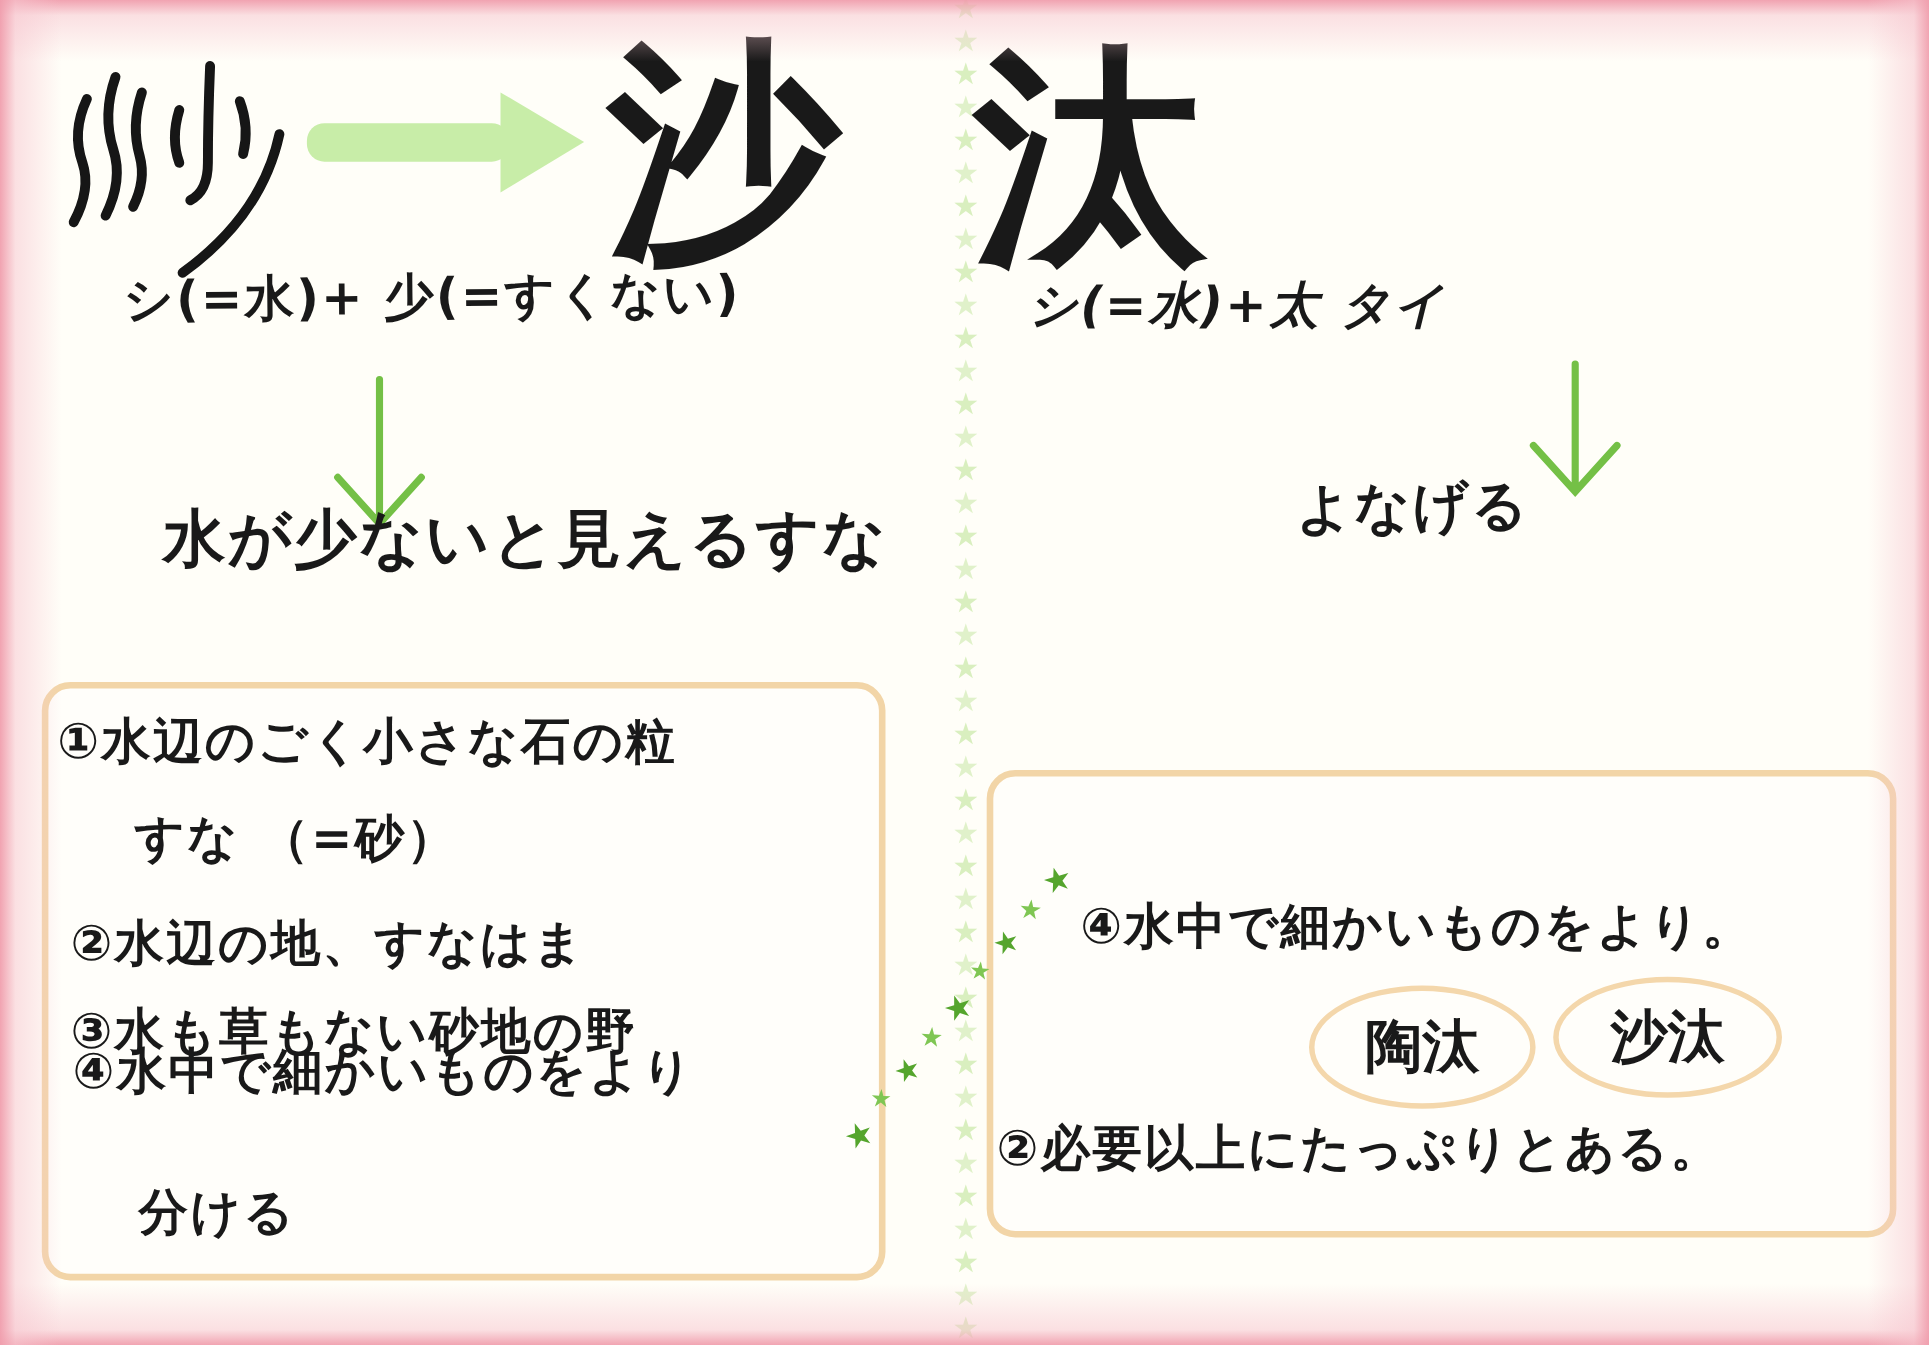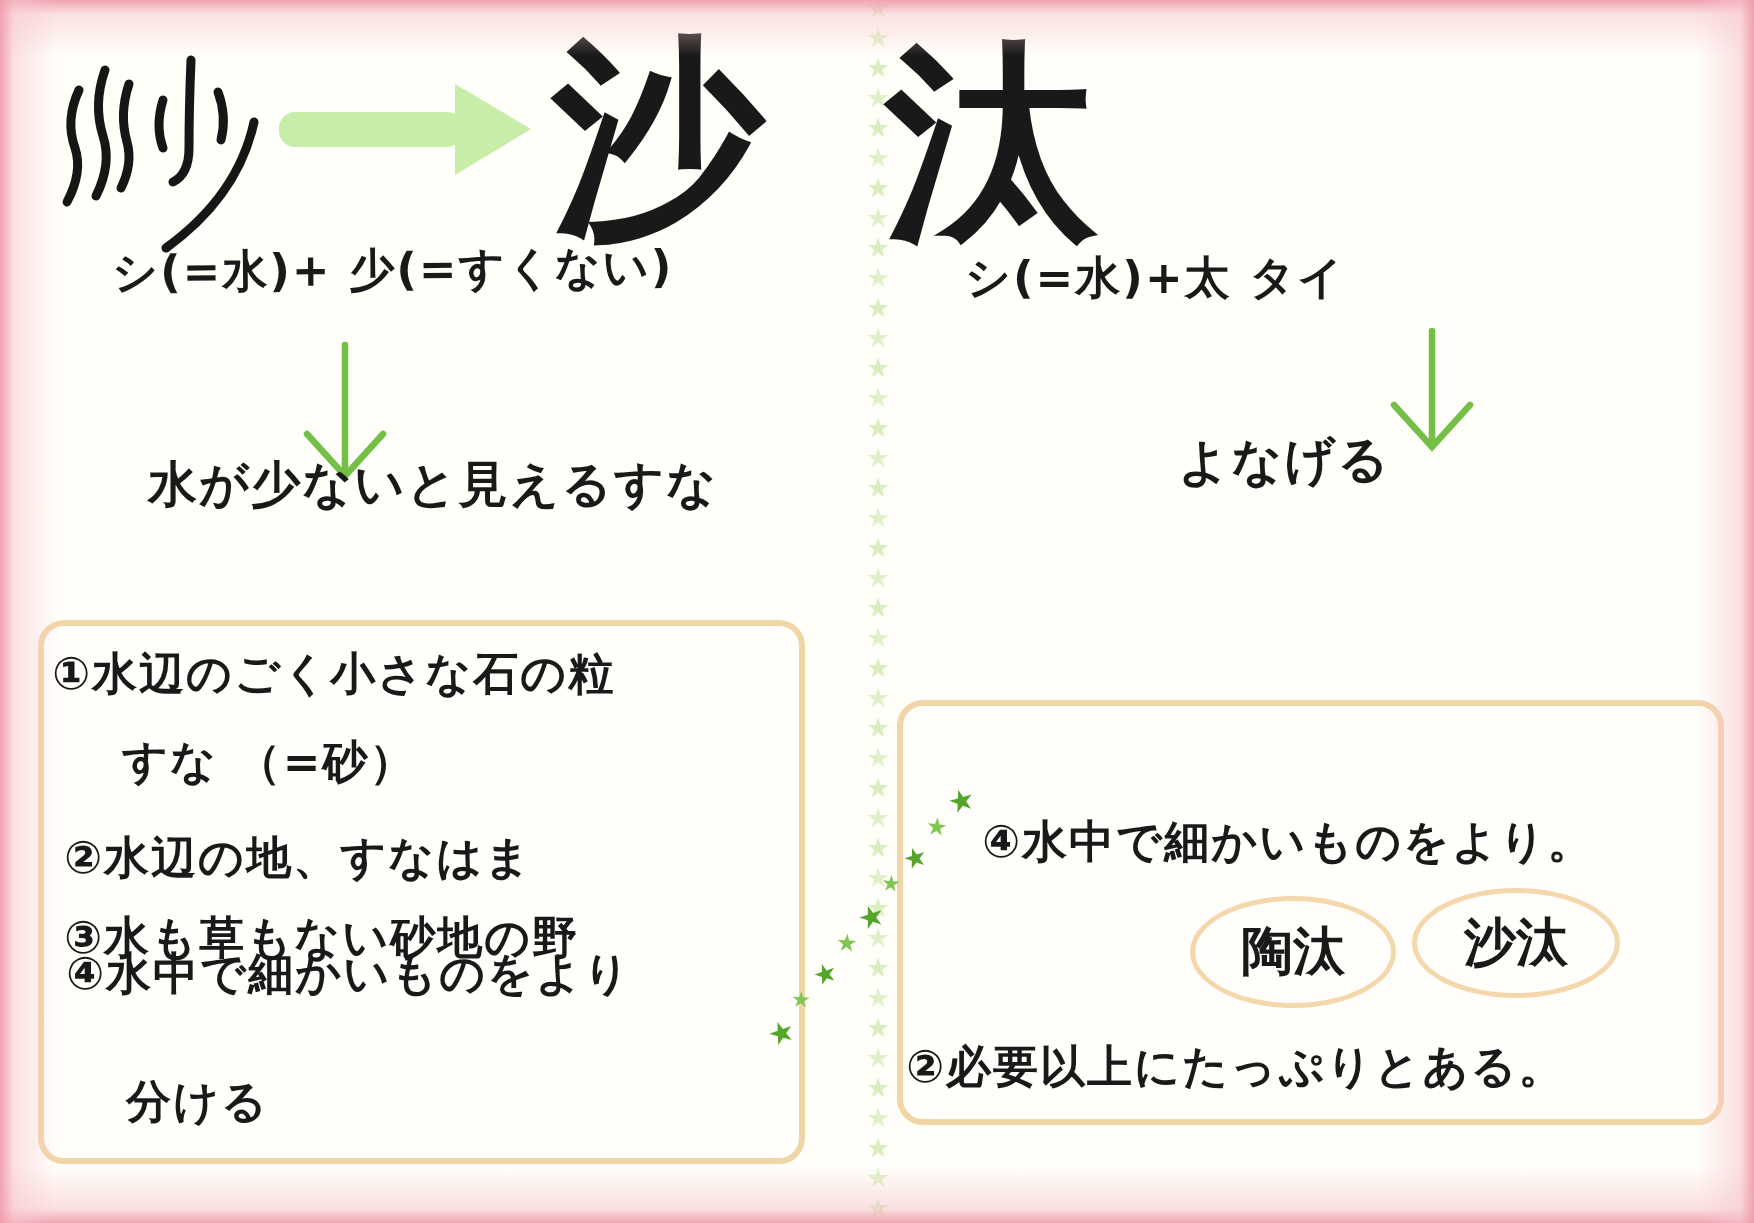--- a/index.html
+++ b/index.html
@@ -19,21 +19,21 @@
     background:linear-gradient(to top,rgba(240,158,173,.95) 0,rgba(247,199,208,.55) 14px,rgba(255,255,255,0) 56px);}
   .frame.left{left:0;top:0;width:56px;height:100%;
     background:linear-gradient(to right,rgba(240,158,173,.95) 0,rgba(247,199,208,.55) 14px,rgba(255,255,255,0) 56px);}
   .frame.right{right:0;top:0;width:56px;height:100%;
     background:linear-gradient(to left,rgba(240,158,173,.95) 0,rgba(247,199,208,.55) 14px,rgba(255,255,255,0) 56px);}
 
   .abs{position:absolute;}
   .ink{font-weight:bold;letter-spacing:2px;white-space:nowrap;}
   .big-kanji{font-size:212px;line-height:1;font-weight:bold;letter-spacing:0;}
   .formula{font-size:45px;}
-  .gloss{font-size:49px;text-align:center;}
+  .gloss{font-size:57px;text-align:center;}
   .boxline{font-size:45px;}
   .reading{font-size:50px;}
 
   .defbox{
     position:absolute;
     border:6px solid #f2d5a7;
     border-radius:26px;
     background:rgba(255,255,252,.45);
     z-index:2;
   }
@@ -65,21 +65,21 @@
 
   <svg class="abs" style="left:275px;top:72px;" width="262" height="118" viewBox="0 0 262 118">
     <rect x="4" y="40" width="184" height="35" rx="16" fill="#c8eda8"></rect>
     <polygon points="180,12 256,57 180,103" fill="#c8eda8"></polygon>
   </svg>
 
   <div class="abs ink big-kanji txt" style="left:552px;top:32px;">沙</div>
   <div class="abs ink big-kanji txt" style="left:885px;top:38px;">汰</div>
 
   <div class="abs ink formula txt" style="left:112px;top:240px;transform:rotate(-0.6deg);">シ(=水)+ 少(=すくない)</div>
-  <div class="abs ink formula txt" style="left:965px;top:248px;">シ(=水)+太 タイ</div>
+  <div class="abs ink formula txt" style="left:934px;top:248px;font-style:italic;">シ(=水)+太 タイ</div>
 
   <svg class="abs" style="left:295px;top:340px;" width="100" height="150" viewBox="0 0 100 150" fill="none" stroke="#74c046" stroke-width="6.5" stroke-linecap="round">
     <path d="M50,5 L50,132 M12,94 L50,136 L88,94"></path>
   </svg>
   <svg class="abs" style="left:1382px;top:325px;" width="100" height="140" viewBox="0 0 100 140" fill="none" stroke="#74c046" stroke-width="6.5" stroke-linecap="round">
     <path d="M50,6 L50,118 M12,80 L50,122 L88,80"></path>
   </svg>
 
   <div class="abs ink gloss txt" style="left:148px;top:452px;">水が少ないと見えるすな</div>
   <div class="abs ink reading txt" style="left:1178px;top:428px;transform:rotate(-1deg);">よなげる</div>
@@ -95,21 +95,21 @@
   <div class="defbox" style="left:897px;top:700px;width:815px;height:413px;"></div>
   <div class="abs ink boxline txt" style="left:982px;top:812px;">④水中で細かいものをより。</div>
 
   <div class="oval" style="left:1190px;top:896px;width:196px;height:102px;">
     <span>陶汰</span>
   </div>
   <div class="oval" style="left:1412px;top:888px;width:198px;height:100px;">
     <span>沙汰</span>
   </div>
 
-  <div class="abs ink boxline txt" style="left:906px;top:1014px;margin-top:23px;">②必要以上にたっぷりとある。</div>
+  <div class="abs ink boxline txt" style="left:906px;top:1014px;">②必要以上にたっぷりとある。</div>
 
   <div class="abs" id="star-divider" style="left:0;top:0;width:100%;height:100%;pointer-events:none;">
       <span class="star" style="left: 866px; top: -6px; font-size: 27px; color: rgb(217, 239, 191); opacity: 1;">★</span>
       <span class="star" style="left: 866px; top: 24px; font-size: 27px; color: rgb(217, 239, 191); opacity: 0.8;">★</span>
       <span class="star" style="left: 866px; top: 54px; font-size: 27px; color: rgb(217, 239, 191); opacity: 1;">★</span>
       <span class="star" style="left: 866px; top: 84px; font-size: 27px; color: rgb(217, 239, 191); opacity: 0.8;">★</span>
       <span class="star" style="left: 866px; top: 114px; font-size: 27px; color: rgb(217, 239, 191); opacity: 1;">★</span>
       <span class="star" style="left: 866px; top: 144px; font-size: 27px; color: rgb(217, 239, 191); opacity: 0.8;">★</span>
       <span class="star" style="left: 866px; top: 174px; font-size: 27px; color: rgb(217, 239, 191); opacity: 1;">★</span>
       <span class="star" style="left: 866px; top: 204px; font-size: 27px; color: rgb(217, 239, 191); opacity: 0.8;">★</span>

